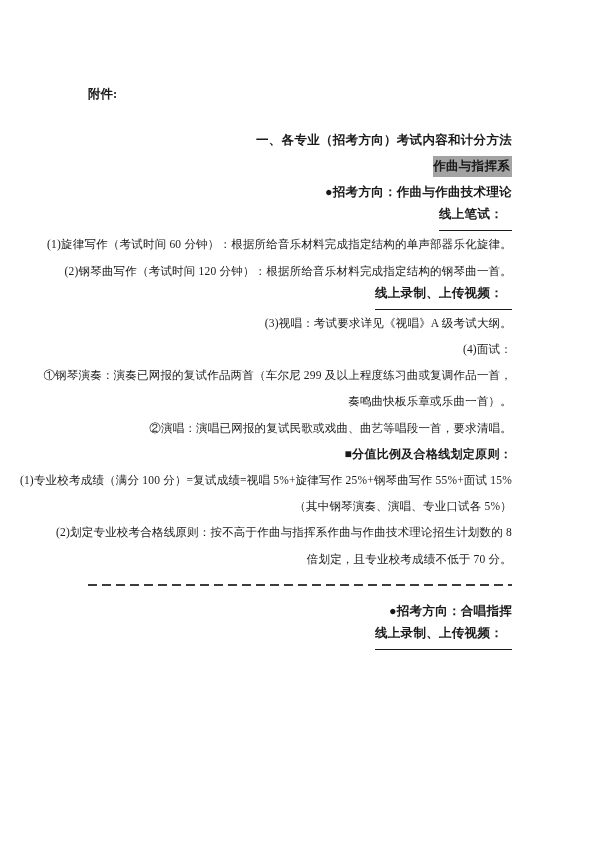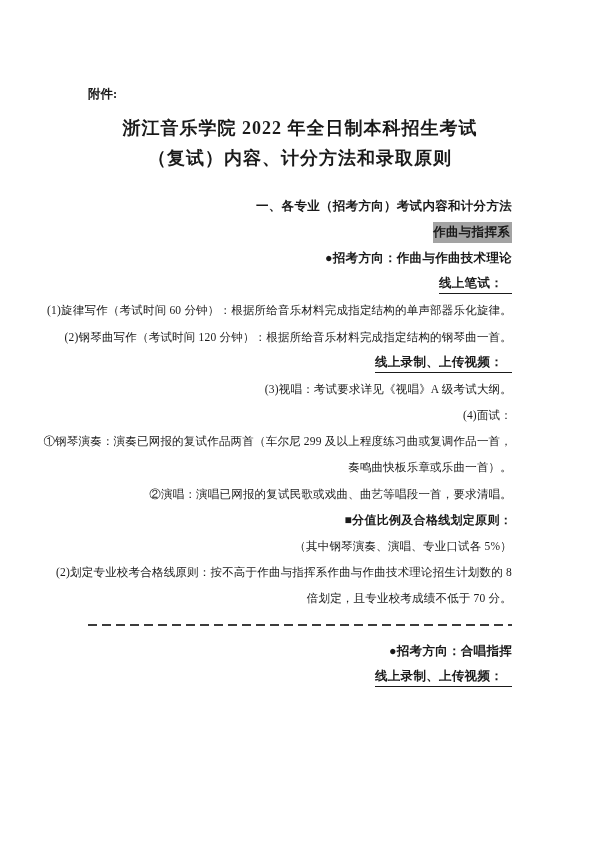--- a/index.html
+++ b/index.html
@@ -47,42 +47,38 @@
     background: #a3a3a3;
     padding: 2px 2px 2px 0;
     letter-spacing: 0.3px;
   }
   .type-bullet .t { font-weight: bold; font-size: 12.5px; letter-spacing: 0.3px; }
   .type-label .t {
     font-weight: bold;
     font-size: 12.5px;
     border-bottom: 1px solid #1a1a1a;
     padding-right: 9px;
-    padding-bottom: 1px;
+    padding-bottom: 7px;
     letter-spacing: 0.3px;
   }
   .type-body .t { font-size: 11.5px; letter-spacing: 0.2px; }
   .type-bold .t { font-weight: bold; font-size: 12px; letter-spacing: 0.3px; }
   .type-divider { align-items: center; }
   .rule {
     width: 100%;
     height: 2px;
     background: repeating-linear-gradient(90deg, #3c3c3c 0px, #3c3c3c 9px, transparent 9px, transparent 14px);
   }
 </style>
 </head>
 <body>
 
 <div class="page">
   <div class="attachment">附件:</div>
 
-  <div class="title-block">
-    <div class="title-line">浙江音乐学院 2022 年全日制本科招生考试</div>
-    <div class="title-line">（复试）内容、计分方法和录取原则</div>
-  </div>
 
   <div class="lines" id="lines">
       <div class="line type-heading">
         <span class="t">一、各专业（招考方向）考试内容和计分方法</span>
       </div>
       <div class="line type-dept">
         <span class="t">作曲与指挥系</span>
       </div>
       <div class="line type-bullet">
         <span class="t">●招考方向：作曲与作曲技术理论</span>
@@ -111,20 +107,23 @@
       <div class="line type-body">
         <span class="t">奏鸣曲快板乐章或乐曲一首）。</span>
       </div>
       <div class="line type-body">
         <span class="t">②演唱：演唱已网报的复试民歌或戏曲、曲艺等唱段一首，要求清唱。</span>
       </div>
       <div class="line type-bold">
         <span class="t">■分值比例及合格线划定原则：</span>
       </div>
       <div class="line type-body">
+        <span class="t">(1)专业校考成绩（满分 100 分）=复试成绩=视唱 5%+旋律写作 25%+钢琴曲写作 55%+面试 15%</span>
+      </div>
+      <div class="line type-body">
         <span class="t">（其中钢琴演奏、演唱、专业口试各 5%）</span>
       </div>
       <div class="line type-body">
         <span class="t">(2)划定专业校考合格线原则：按不高于作曲与指挥系作曲与作曲技术理论招生计划数的 8</span>
       </div>
       <div class="line type-body">
         <span class="t">倍划定，且专业校考成绩不低于 70 分。</span>
       </div>
       <div class="line type-divider">
         <div class="rule"></div>

